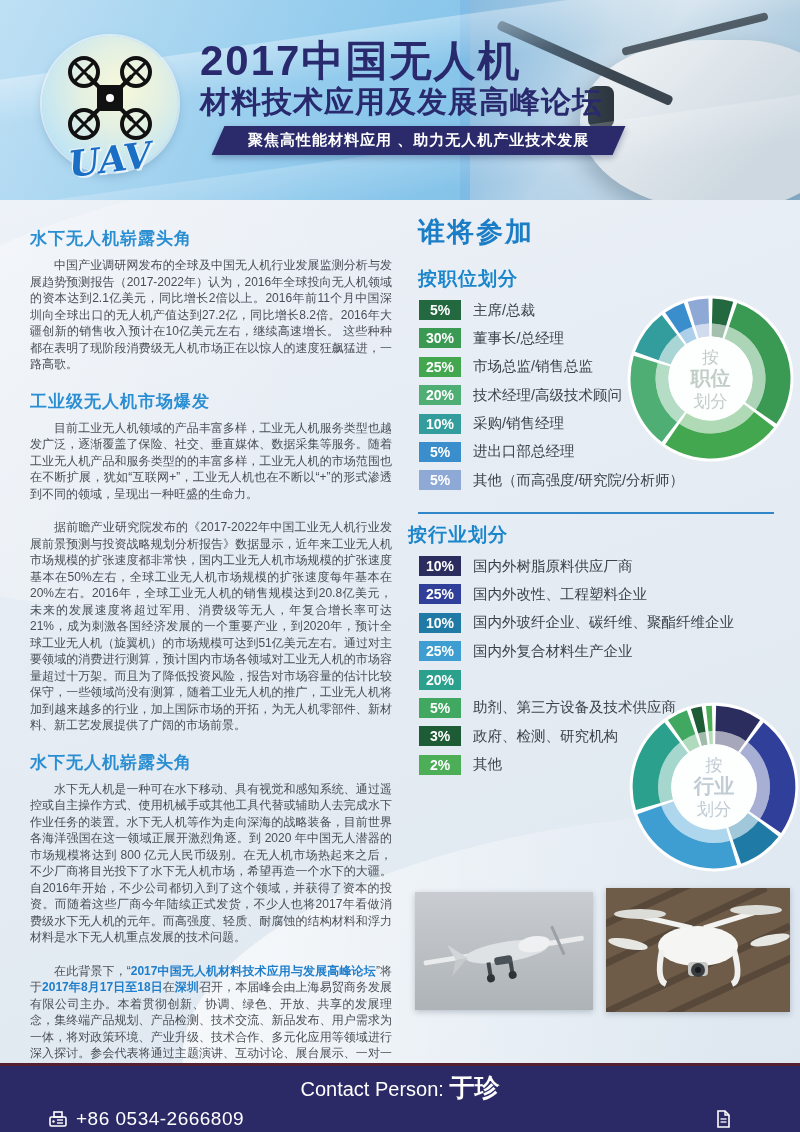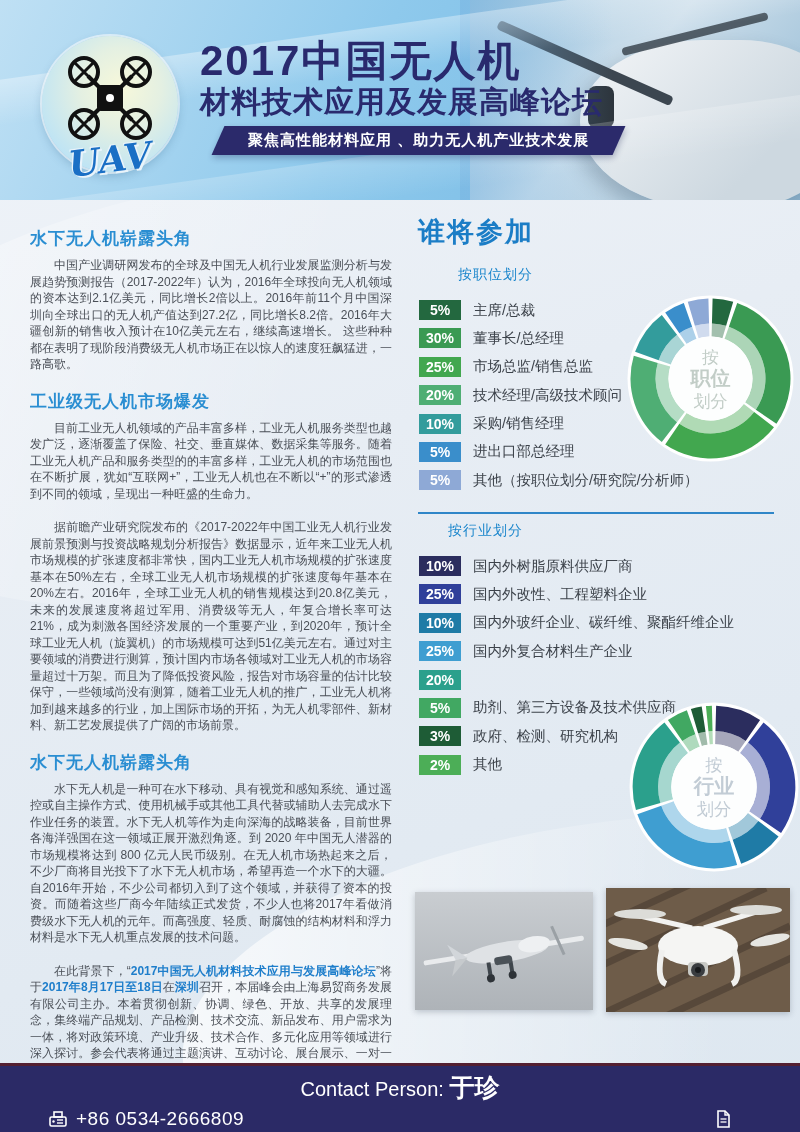--- a/index.html
+++ b/index.html
@@ -45,21 +45,21 @@
           text-shadow:1px 1px 0 #20242c,-1px 1px 0 #20242c,1px -1px 0 #20242c,-1px -1px 0 #20242c;}
   
   .left-col{position:absolute;left:30px;top:210px;width:362px;height:852px;overflow:hidden;}
   .sec-title{font-size:27px;font-weight:900;color:#1b7dc6;letter-spacing:2px;margin:4px 0 14px 0;}
   .sub-head{font-size:17px;font-weight:bold;color:#2a8ed2;letter-spacing:1px;margin:17px 0 7px 0;}
   .para{font-size:12px;line-height:16.5px;color:#4a4f57;text-align:justify;text-indent:2em;margin:0 0 13px 0;}
   .para.gap{margin-top:17px;}
   .hl{color:#1e7ecb;font-weight:bold;}
   
   .r-title{position:absolute;left:418px;top:214px;font-size:27px;font-weight:900;color:#1b7dc6;letter-spacing:2px;}
-  .r-sub{position:absolute;font-size:14px;font-weight:normal;color:#1b86cc;letter-spacing:1px;margin-left:40px;}
+  .r-sub{position:absolute;font-size:19px;font-weight:bold;color:#1b86cc;letter-spacing:1px;}
   .r-sub.pos{left:418px;top:266px;}
   .r-sub.ind{left:408px;top:522px;}
   .legend{position:absolute;width:360px;}
   .legend.pos{left:419px;top:300px;}
   .legend.ind{left:419px;top:556px;}
   .lg-row{display:flex;align-items:center;height:20px;margin-bottom:8.4px;}
   .lg-badge{min-width:30px;text-align:center;padding:2px 6px;margin-right:12px;color:#fff;
             font-size:14px;font-weight:bold;}
   .lg-label{font-size:14.5px;color:#3d434b;white-space:nowrap;}
   .donut{position:absolute;}
@@ -164,21 +164,21 @@
       <div class="lg-row">
         <span class="lg-badge" style="background: rgb(51, 156, 156);">10%</span>
         <span class="lg-label">采购/销售经理</span>
       </div>
       <div class="lg-row">
         <span class="lg-badge" style="background: rgb(58, 142, 203);">5%</span>
         <span class="lg-label">进出口部总经理</span>
       </div>
       <div class="lg-row">
         <span class="lg-badge" style="background: rgb(142, 169, 214);">5%</span>
-        <span class="lg-label">其他（按职位划分/研究院/分析师）</span>
+        <span class="lg-label">其他（而高强度/研究院/分析师）</span>
       </div>
     </div>
   <svg class="donut pos" id="donut-0" width="175" height="175" viewBox="0 0 175 175">
       <circle cx="87.5" cy="87.5" r="83" fill="#ffffff"></circle>
       <path d="M89.59 7.53 A80 80 0 0 1 110.22 10.79 L103.12 34.76 A55 55 0 0 0 88.94 32.52 Z" fill="#23683f"></path>
       <path d="M88.94 32.52 A55 55 0 0 1 103.12 34.76 L99.43 47.23 A42 42 0 0 0 88.60 45.51 Z" fill="#23683f" opacity="0.42"></path>
       <path d="M114.20 12.09 A80 80 0 0 1 153.43 132.81 L132.83 118.65 A55 55 0 0 0 105.86 35.65 Z" fill="#3a9a53"></path>
       <path d="M105.86 35.65 A55 55 0 0 1 132.83 118.65 L122.11 111.29 A42 42 0 0 0 101.52 47.91 Z" fill="#3a9a53" opacity="0.42"></path>
       <path d="M150.97 136.20 A80 80 0 0 1 42.19 153.43 L56.35 132.83 A55 55 0 0 0 131.13 120.98 Z" fill="#42a74f"></path>
       <path d="M131.13 120.98 A55 55 0 0 1 56.35 132.83 L63.71 122.11 A42 42 0 0 0 120.82 113.07 Z" fill="#42a74f" opacity="0.42"></path>

